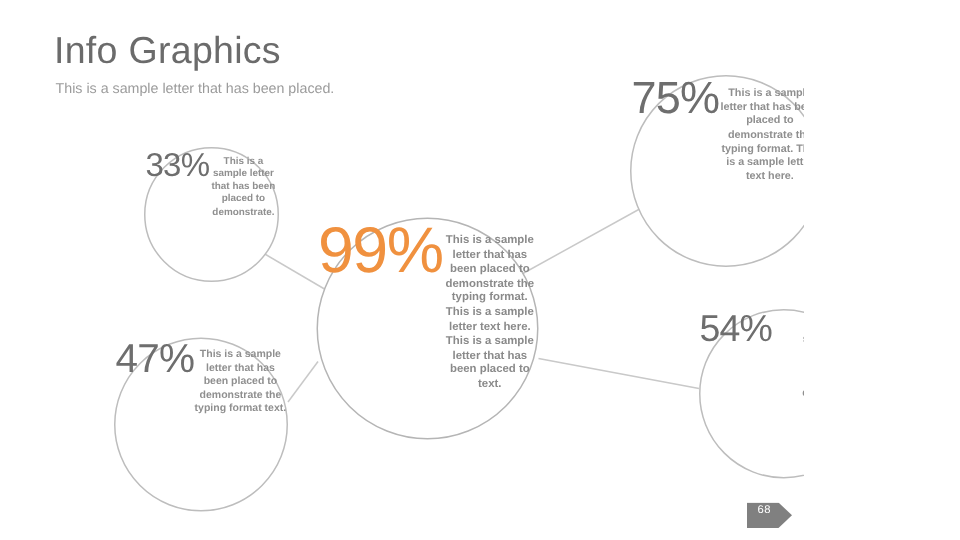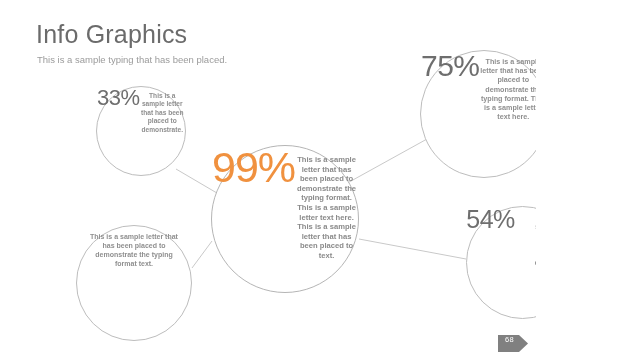--- a/index.html
+++ b/index.html
@@ -41,21 +41,21 @@
   
   #node-center{
     left:211px;top:145px;width:148px;height:148px;border-color:#b5b5b5;
   }
   #node-center .pct{font-size:43px;color:#F0913F;letter-spacing:-1px;}
   #node-center .desc{
     font-size:7.6px;line-height:9.6px;width:116px;margin-top:9px;color:#8a8a8a;
   }
 
   
-  #node-33{left:96px;top:86px;width:90px;height:90px;}
+  #node-33{left:96px;top:98px;width:90px;height:90px;}
   #node-33 .pct{font-size:22px;}
   #node-33 .desc{font-size:6.6px;line-height:8.4px;width:62px;margin-top:5px;}
 
   
   #node-75{left:420px;top:50px;width:128px;height:128px;}
   #node-75 .pct{font-size:30px;}
   #node-75 .desc{font-size:7.2px;line-height:9.2px;width:92px;margin-top:6px;}
 
   
   #node-47{left:76px;top:225px;width:116px;height:116px;}
@@ -82,21 +82,21 @@
     margin-right:7px;letter-spacing:.3px;
   }
 </style>
 </head>
 <body>
 
 <div id="slide">
 
   <div id="header">
     <div id="page-title">Info Graphics</div>
-    <div id="page-subtitle">This is a sample typing that has been placed.</div>
+    <div id="page-subtitle">This is a sample letter that has been placed.</div>
   </div>
 
   <svg id="connectors" viewBox="0 0 640 360" xmlns="http://www.w3.org/2000/svg">
 
     <line x1="176" y1="169" x2="222" y2="196" stroke="#c9c9c9" stroke-width="1"></line>
 
     <line x1="342" y1="186" x2="427" y2="139" stroke="#c9c9c9" stroke-width="1"></line>
 
     <line x1="192" y1="268" x2="212" y2="241" stroke="#c9c9c9" stroke-width="1"></line>
 
@@ -107,20 +107,21 @@
     <div class="pct">33%</div>
     <div class="desc">This is a sample letter that has been placed to demonstrate.</div>
   </div>
 
   <div class="node" id="node-75">
     <div class="pct">75%</div>
     <div class="desc">This is a sample letter that has been placed to demonstrate the typing format. This is a sample letter text here.</div>
   </div>
 
   <div class="node" id="node-47">
+    <div class="pct">47%</div>
     <div class="desc">This is a sample letter that has been placed to demonstrate the typing format text.</div>
   </div>
 
   <div class="node" id="node-54">
     <div class="pct">54%</div>
     <div class="desc">This is a sample letter that has been placed to demonstrate. This is a sample letter.</div>
   </div>
 
   <div class="node" id="node-center">
     <div class="pct">99%</div>

